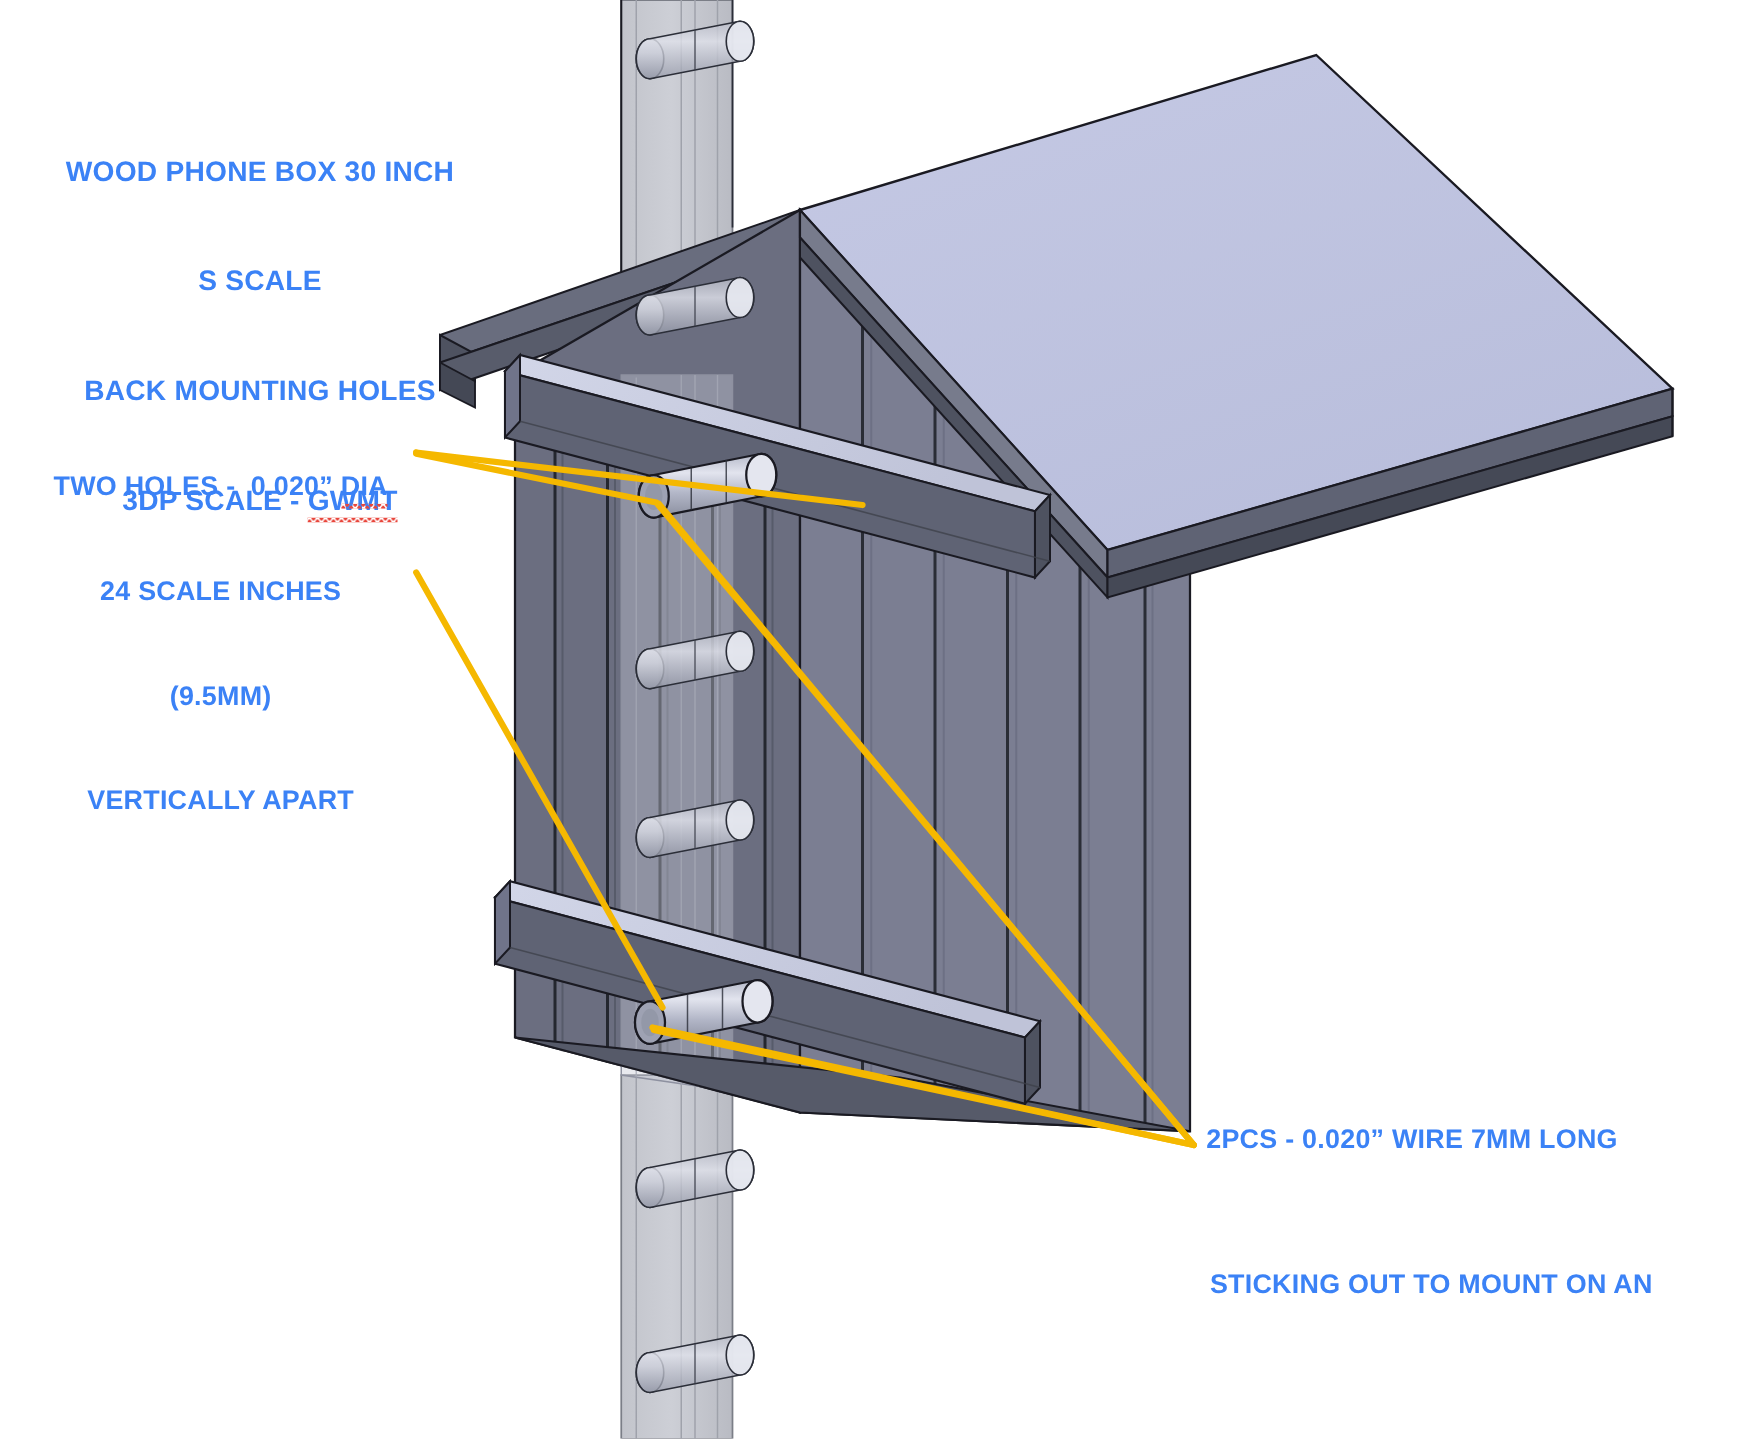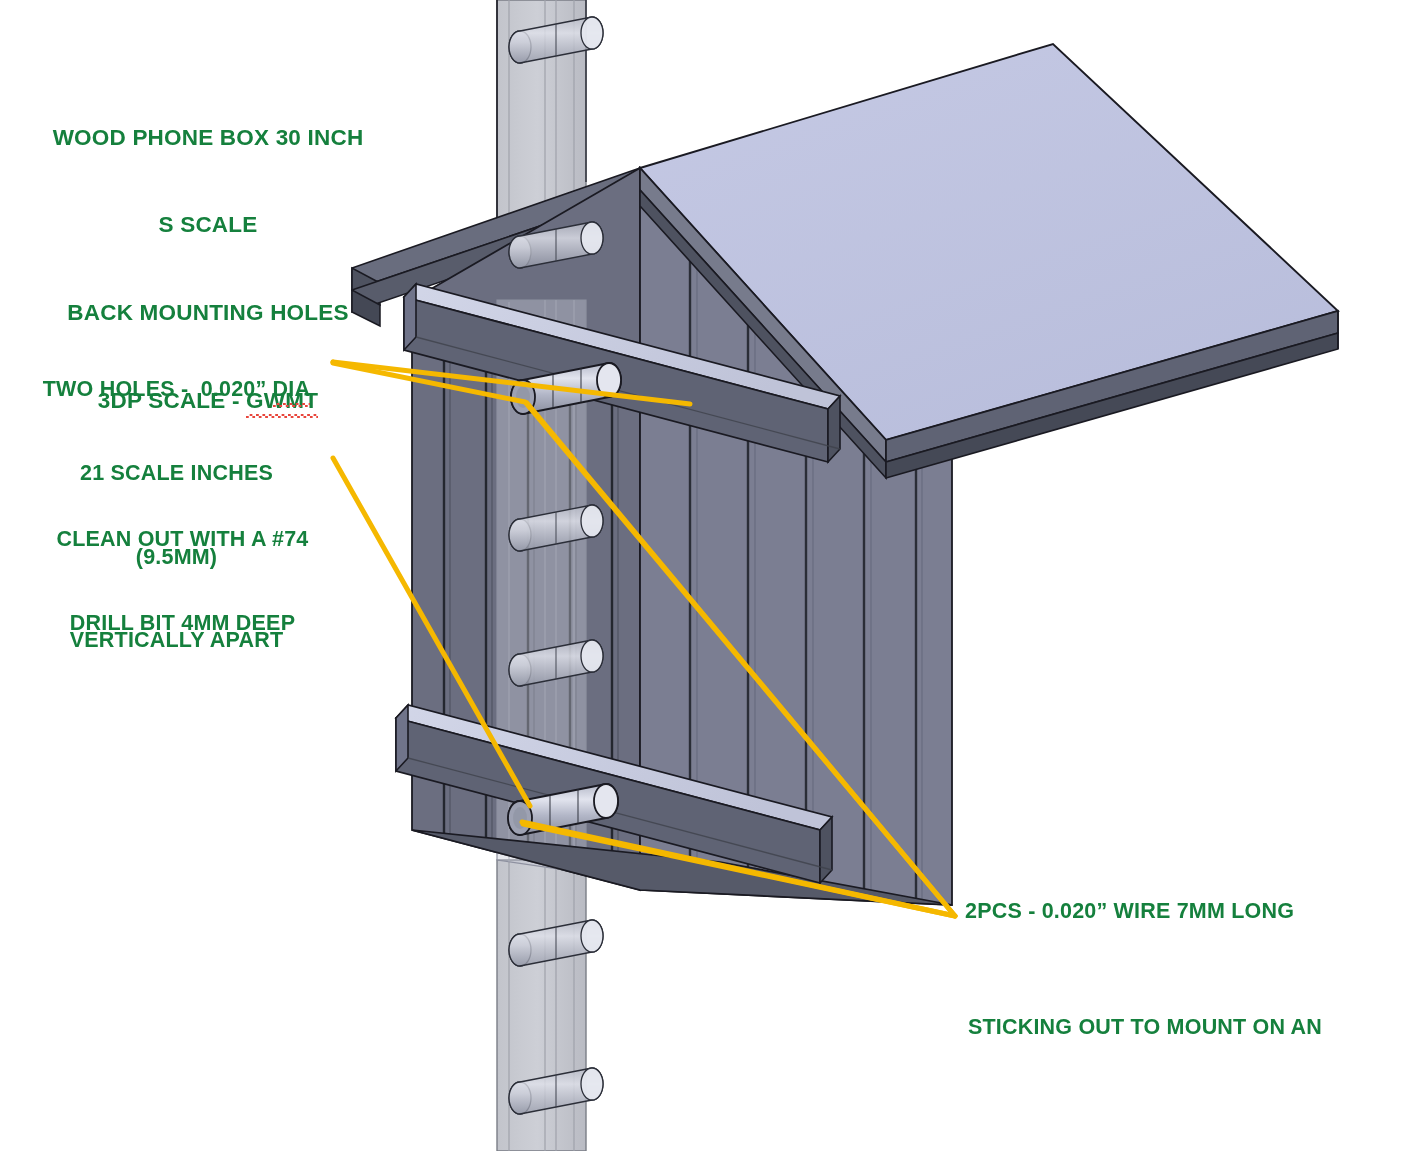--- a/index.html
+++ b/index.html
@@ -16,21 +16,21 @@
     width: 1402px;
     height: 1151px;
     background: #ffffff;
     overflow: hidden;
   }
   
   .txt {
     position: absolute;
     font-family: "Liberation Sans", sans-serif;
     font-weight: bold;
-    color: #15803d;
+    color: #3b82f6;
     line-height: 1.30;
     white-space: pre;
     letter-spacing: 0.2px;
   }
   .txt .ln { display: block; }
   .ctr { text-align: center; }
   #title-block {
     left: 18px;
     top: 64px;
     width: 380px;
@@ -292,29 +292,25 @@
 
   <div class="txt ctr" id="title-block">
     <span class="ln">WOOD PHONE BOX 30 INCH</span>
     <span class="ln">S SCALE</span>
     <span class="ln">BACK MOUNTING HOLES</span>
     <span class="ln"><span>3DP SCALE - </span><span class="sp">GWMT</span></span>
   </div>
 
   <div class="txt ctr" id="note-holes">
     <span class="ln"><span>TWO HOLES -  0.020” </span><span class="sp">DIA</span></span>
-    <span class="ln">21 SCALE INCHES</span>
+    <span class="ln">24 SCALE INCHES</span>
     <span class="ln">(9.5MM)</span>
     <span class="ln">VERTICALLY APART</span>
   </div>
 
-  <div class="txt ctr" id="note-drill">
-    <span class="ln">CLEAN OUT WITH A #74</span>
-    <span class="ln">DRILL BIT 4MM DEEP</span>
-  </div>
 
   <div class="txt" id="note-wire">
     <span class="ln">2PCS - 0.020” WIRE 7MM LONG</span>
   </div>
 
   <div class="txt ctr" id="note-insert">
     <span class="ln">STICKING OUT TO MOUNT ON AN</span>
     
     
   </div>

